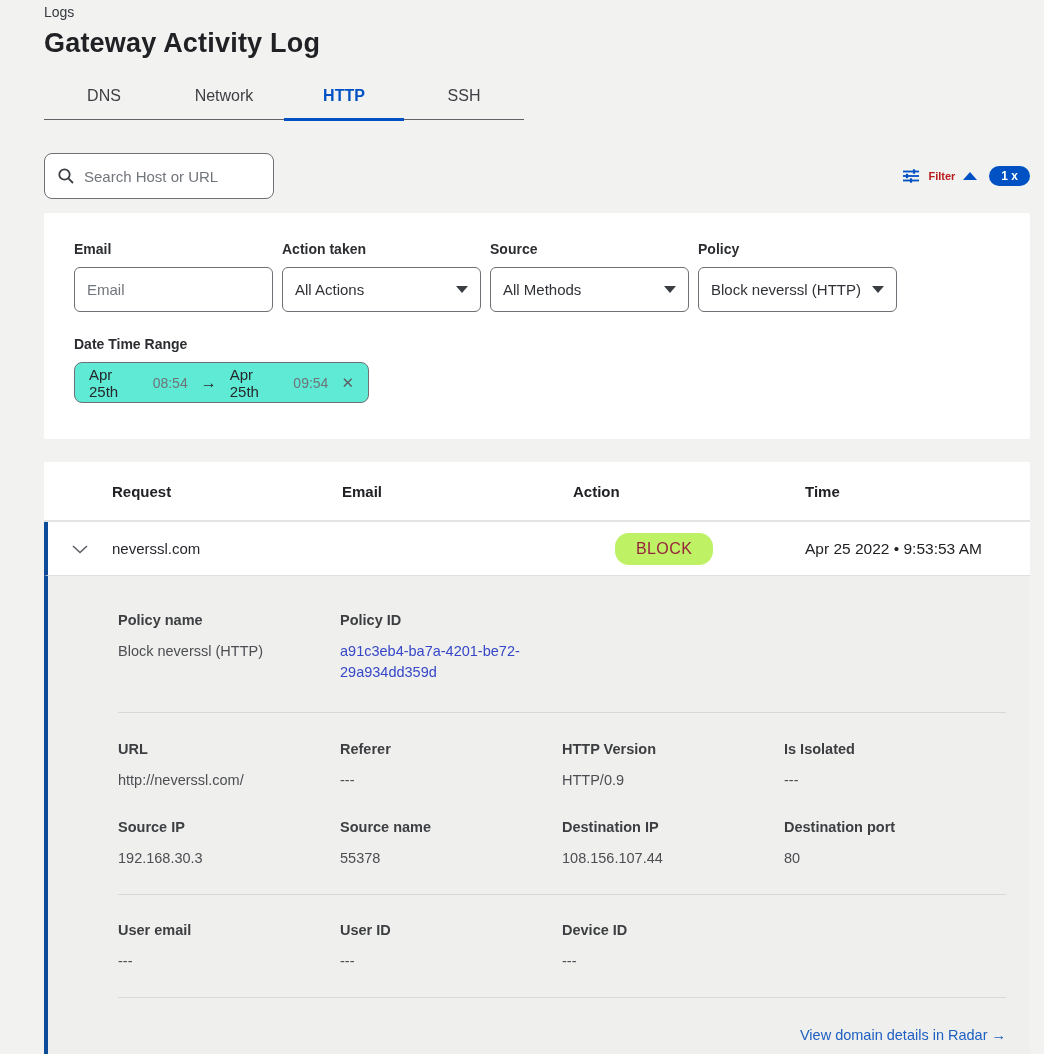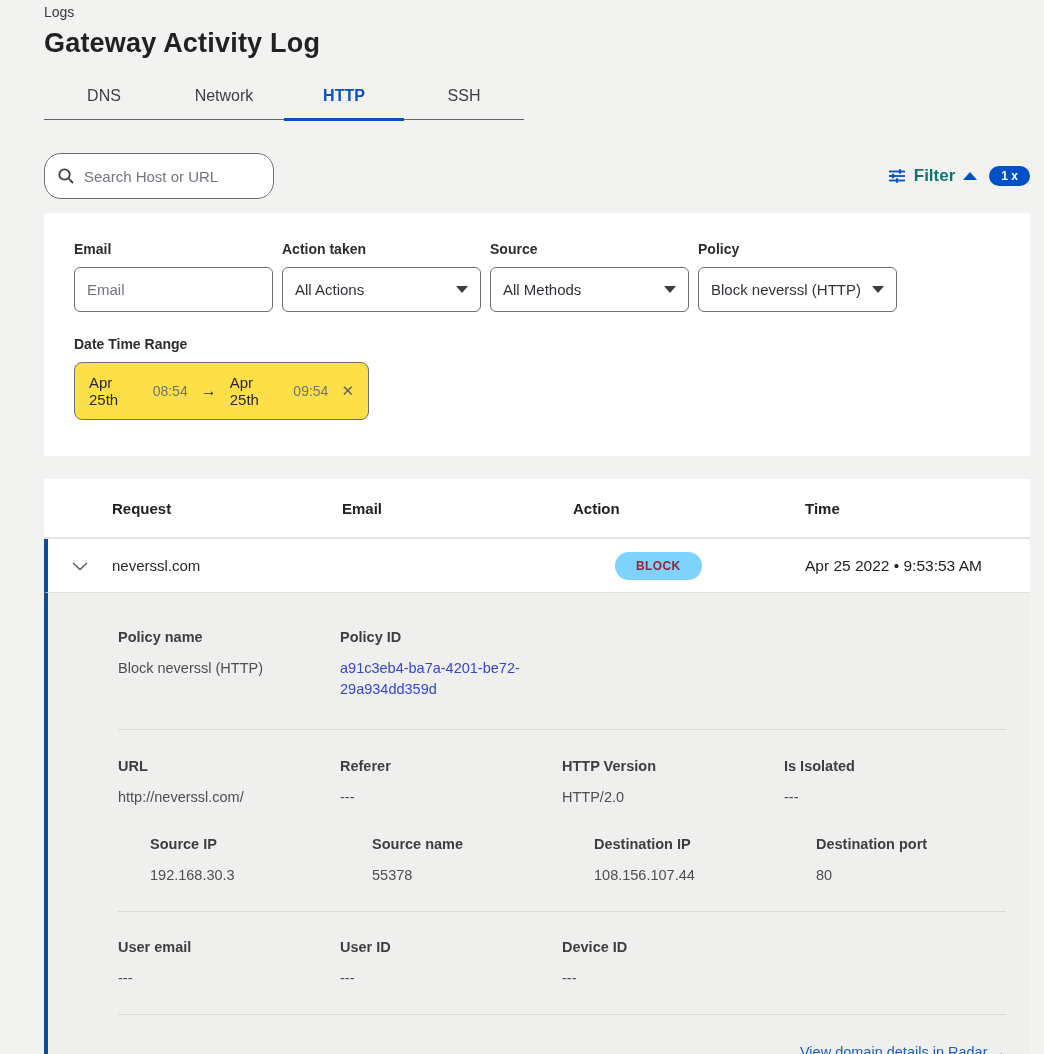--- a/index.html
+++ b/index.html
@@ -20,29 +20,29 @@
   .tab {
     width:120px; text-align:center; padding:12px 0 13px; font-size:16px;
     color:#3d3f43; cursor:pointer; border-bottom:3px solid transparent; margin-bottom:-2px;
   }
   .tab.active { color:#0051c3; font-weight:bold; border-bottom-color:#0051c3; }
 
   
   .toolbar { display:flex; align-items:center; justify-content:space-between; margin-top:33px; }
   .searchbox {
     display:flex; align-items:center; width:230px; height:46px; background:#fff;
-    border:1px solid #6e7076; border-radius:17px; padding:0 12px;
+    border:1px solid #6e7076; border-radius:8px; padding:0 12px;
   }
   .searchbox input {
     border:none; outline:none; flex:1; font-size:15px; color:#3a3a3a; margin-left:9px;
     font-family:"Liberation Sans","DejaVu Sans",sans-serif; background:transparent;
   }
   .searchbox input::placeholder { color:#71757c; }
   .filtergroup { display:flex; align-items:center; gap:8px; }
-  .filterlabel { color:#0f766e; font-weight:bold; font-size:17px; }
+  .filterlabel { color:#b91c1c; font-weight:bold; font-size:11px; }
   .caret-up { width:0; height:0; border-left:7px solid transparent; border-right:7px solid transparent;
     border-bottom:8px solid #0051c3; }
   .countpill {
     background:#0051c3; color:#fff; font-size:12px; font-weight:bold;
     border-radius:10px; padding:3px 12px; margin-left:4px;
   }
 
   
   .panel { background:#fff; margin-top:14px; padding:28px 30px 36px; border-radius:2px; }
   .fieldrow { display:flex; gap:9px; }
@@ -55,21 +55,21 @@
   .fcontrol input {
     border:none; outline:none; width:100%; font-size:15px; color:#3a3a3a;
     font-family:"Liberation Sans","DejaVu Sans",sans-serif;
   }
   .fcontrol input::placeholder { color:#71757c; }
   .selectval { flex:1; }
   .caret-down { width:0; height:0; border-left:6px solid transparent; border-right:6px solid transparent;
     border-top:7px solid #3a3d42; }
   .daterow { margin-top:24px; }
   .datebox {
-    width:295px; height:58px; border:1px solid #6e7076; border-radius:8px; background:#fde047;
+    width:295px; height:41px; border:1px solid #6e7076; border-radius:8px; background:#5eead4;
     display:flex; align-items:center; padding:0 14px; gap:9px; font-size:15px;
   }
   .ddate { color:#26282c; }
   .dtime { color:#6f7379; font-size:14px; }
   .darrow { color:#26282c; font-size:16px; padding:0 4px; }
   .dclose { color:#5c6066; font-size:15px; margin-left:4px; cursor:pointer; }
 
   
   .tablecard { margin-top:23px; }
   .thead {
@@ -77,21 +77,21 @@
     height:60px; align-items:center; border-bottom:2px solid #e4e4e2;
   }
   .thead .hcell { font-size:15px; font-weight:bold; color:#202124; }
   .trow {
     background:#fff; display:grid; grid-template-columns:64px 230px 231px 232px 1fr;
     height:53px; align-items:center; border-left:4px solid #0e4b99;
   }
   .chev { justify-self:center; cursor:pointer; display:flex; }
   .reqtext { font-size:15px; color:#26282c; }
   .badge {
-    display:inline-block; background:#7dd3fc; color:#97233c; font-size:12px; font-weight:bold;
+    display:inline-block; background:#bef264; color:#97233c; font-size:16px; font-weight:normal;
     letter-spacing:.4px; padding:7px 21px; border-radius:14px; margin-left:42px;
   }
   .timetext { font-size:15.5px; color:#202124; }
 
   
   .details {
     background:#efefed; border-left:4px solid #0e4b99; border-top:1px solid #e0e0de;
     padding:36px 24px 40px 70px; height:482px;
   }
   .dgrid { display:grid; grid-template-columns:222px 222px 222px 1fr; }
@@ -229,29 +229,29 @@
         <div>
           <div class="dlabel">URL</div>
           <div class="dvalue">http://neverssl.com/</div>
         </div>
         <div>
           <div class="dlabel">Referer</div>
           <div class="dvalue">---</div>
         </div>
         <div>
           <div class="dlabel">HTTP Version</div>
-          <div class="dvalue">HTTP/2.0</div>
+          <div class="dvalue">HTTP/0.9</div>
         </div>
         <div>
           <div class="dlabel">Is Isolated</div>
           <div class="dvalue">---</div>
         </div>
       </div>
 
-      <div class="dgrid" style="margin-top:28px;margin-left:32px;">
+      <div class="dgrid" style="margin-top:28px;">
         <div>
           <div class="dlabel">Source IP</div>
           <div class="dvalue">192.168.30.3</div>
         </div>
         <div>
           <div class="dlabel">Source name</div>
           <div class="dvalue">55378</div>
         </div>
         <div>
           <div class="dlabel">Destination IP</div>

